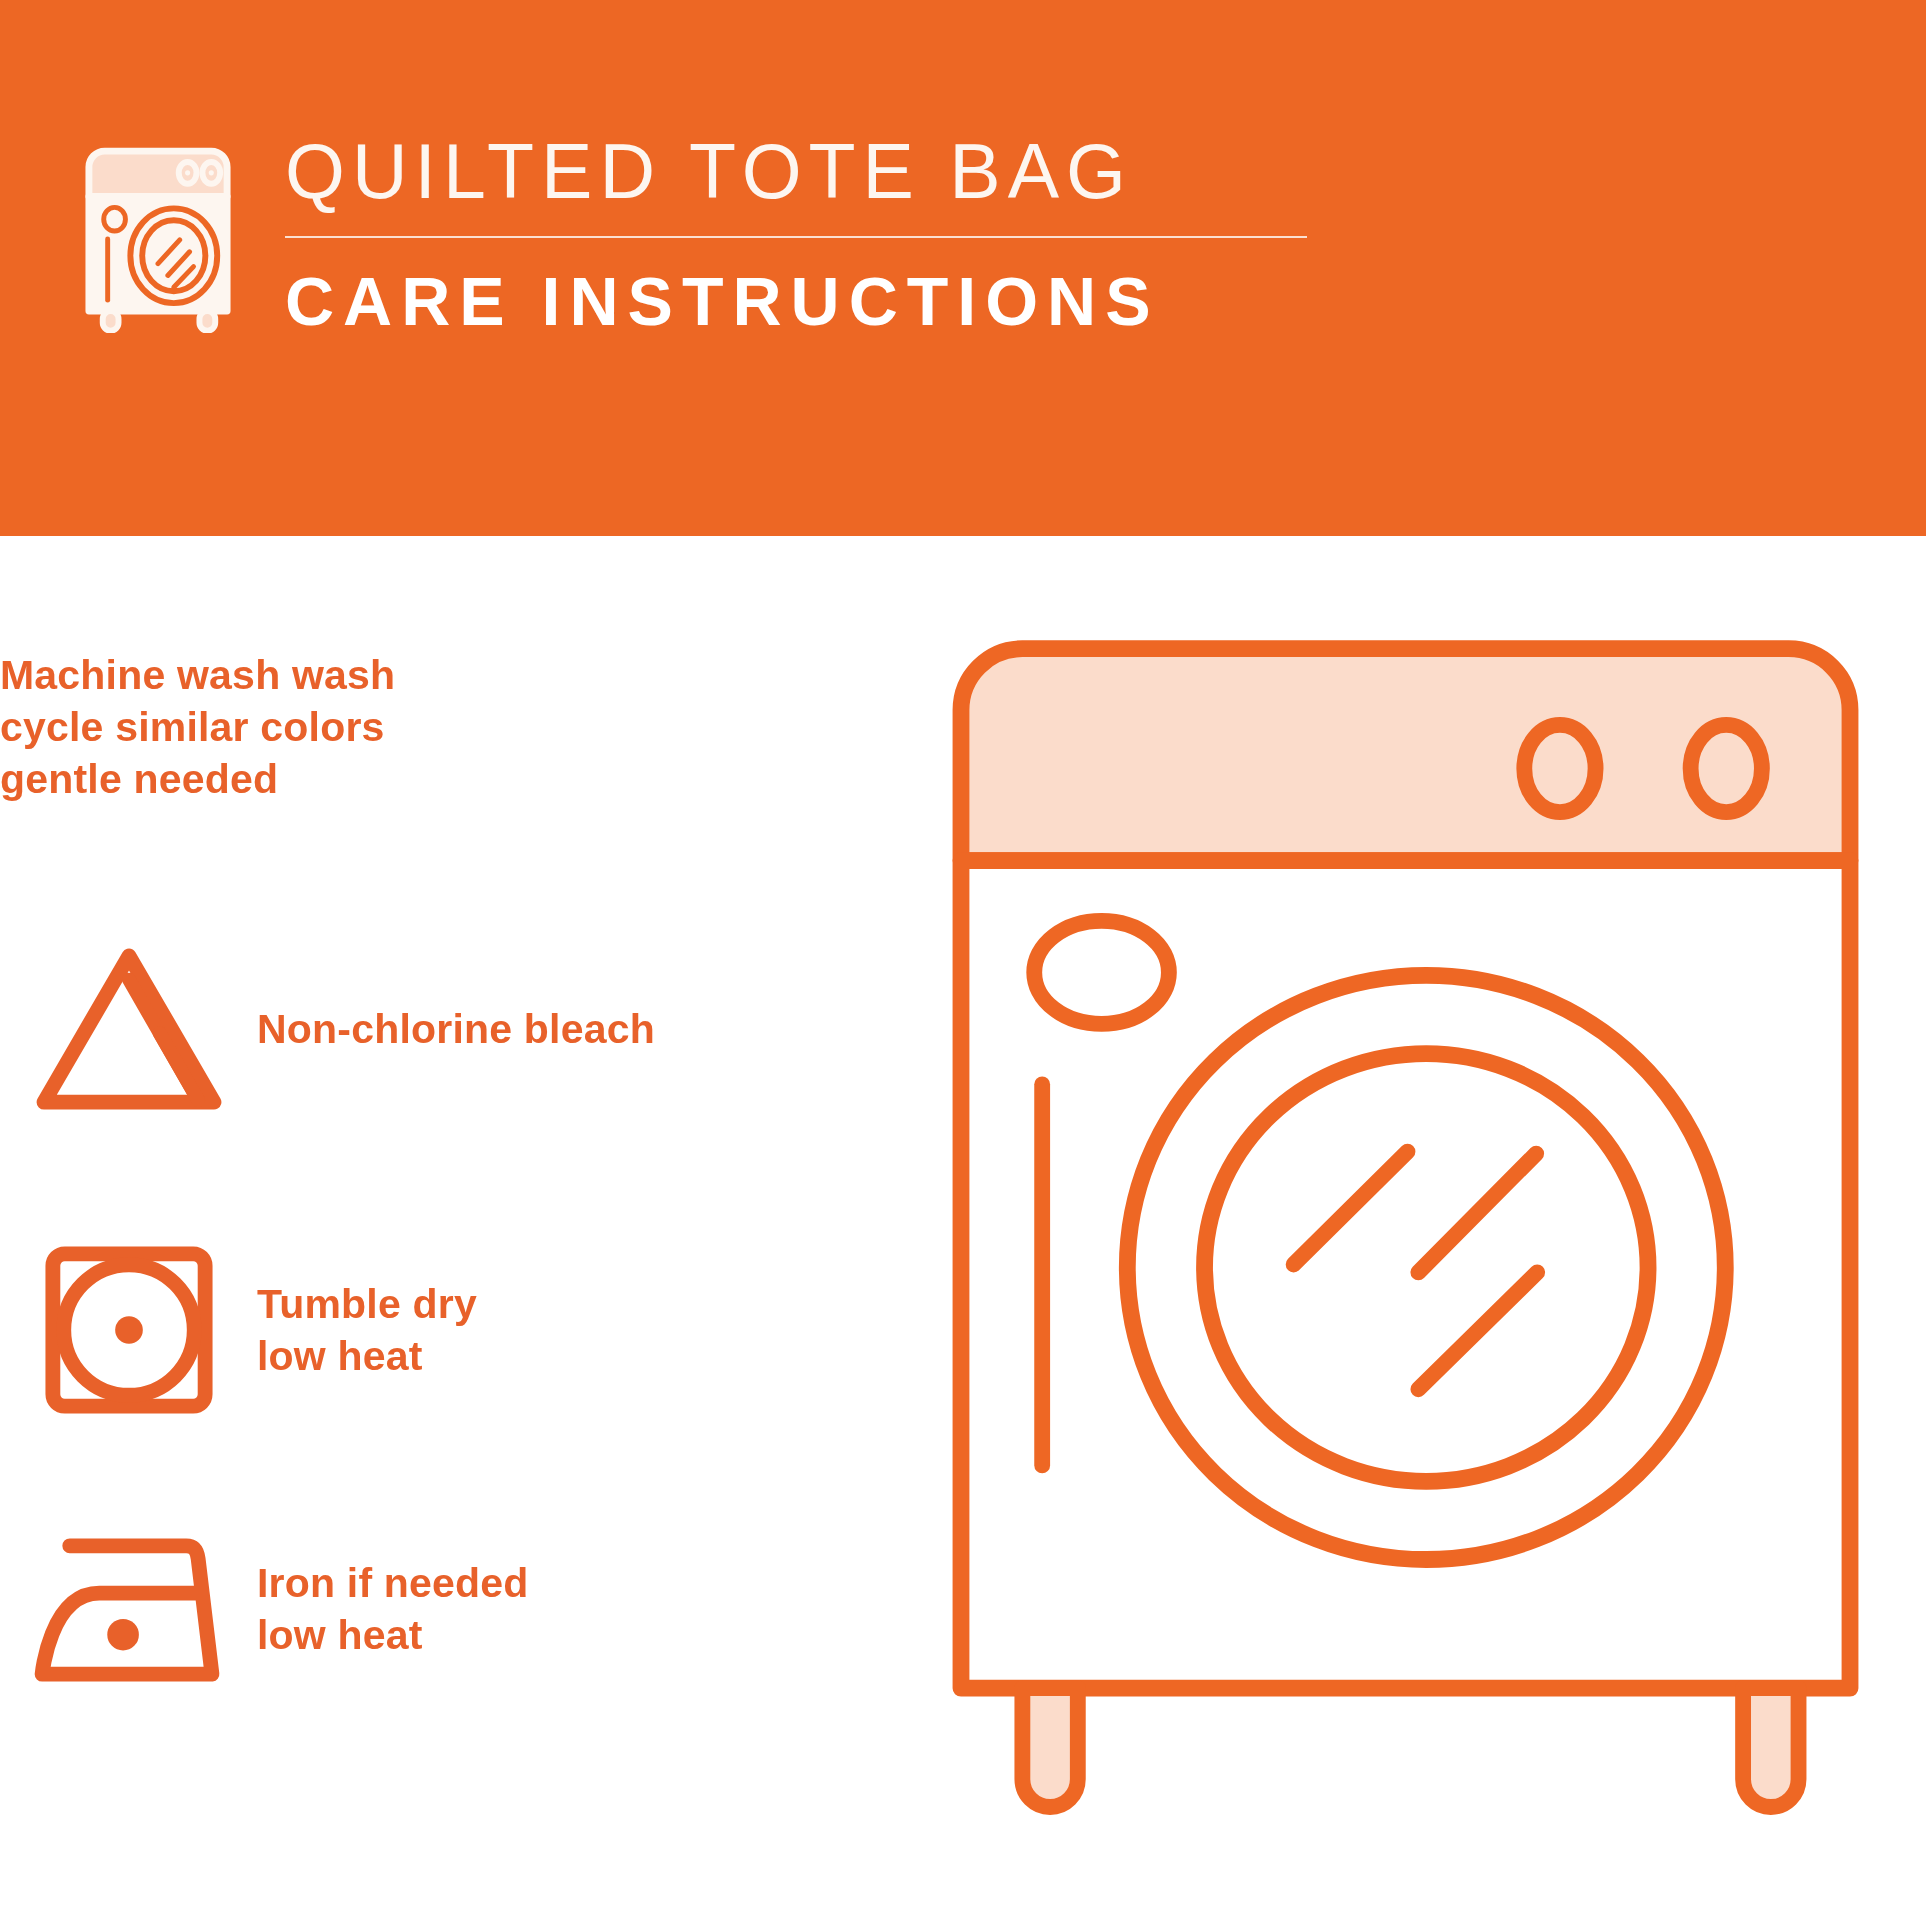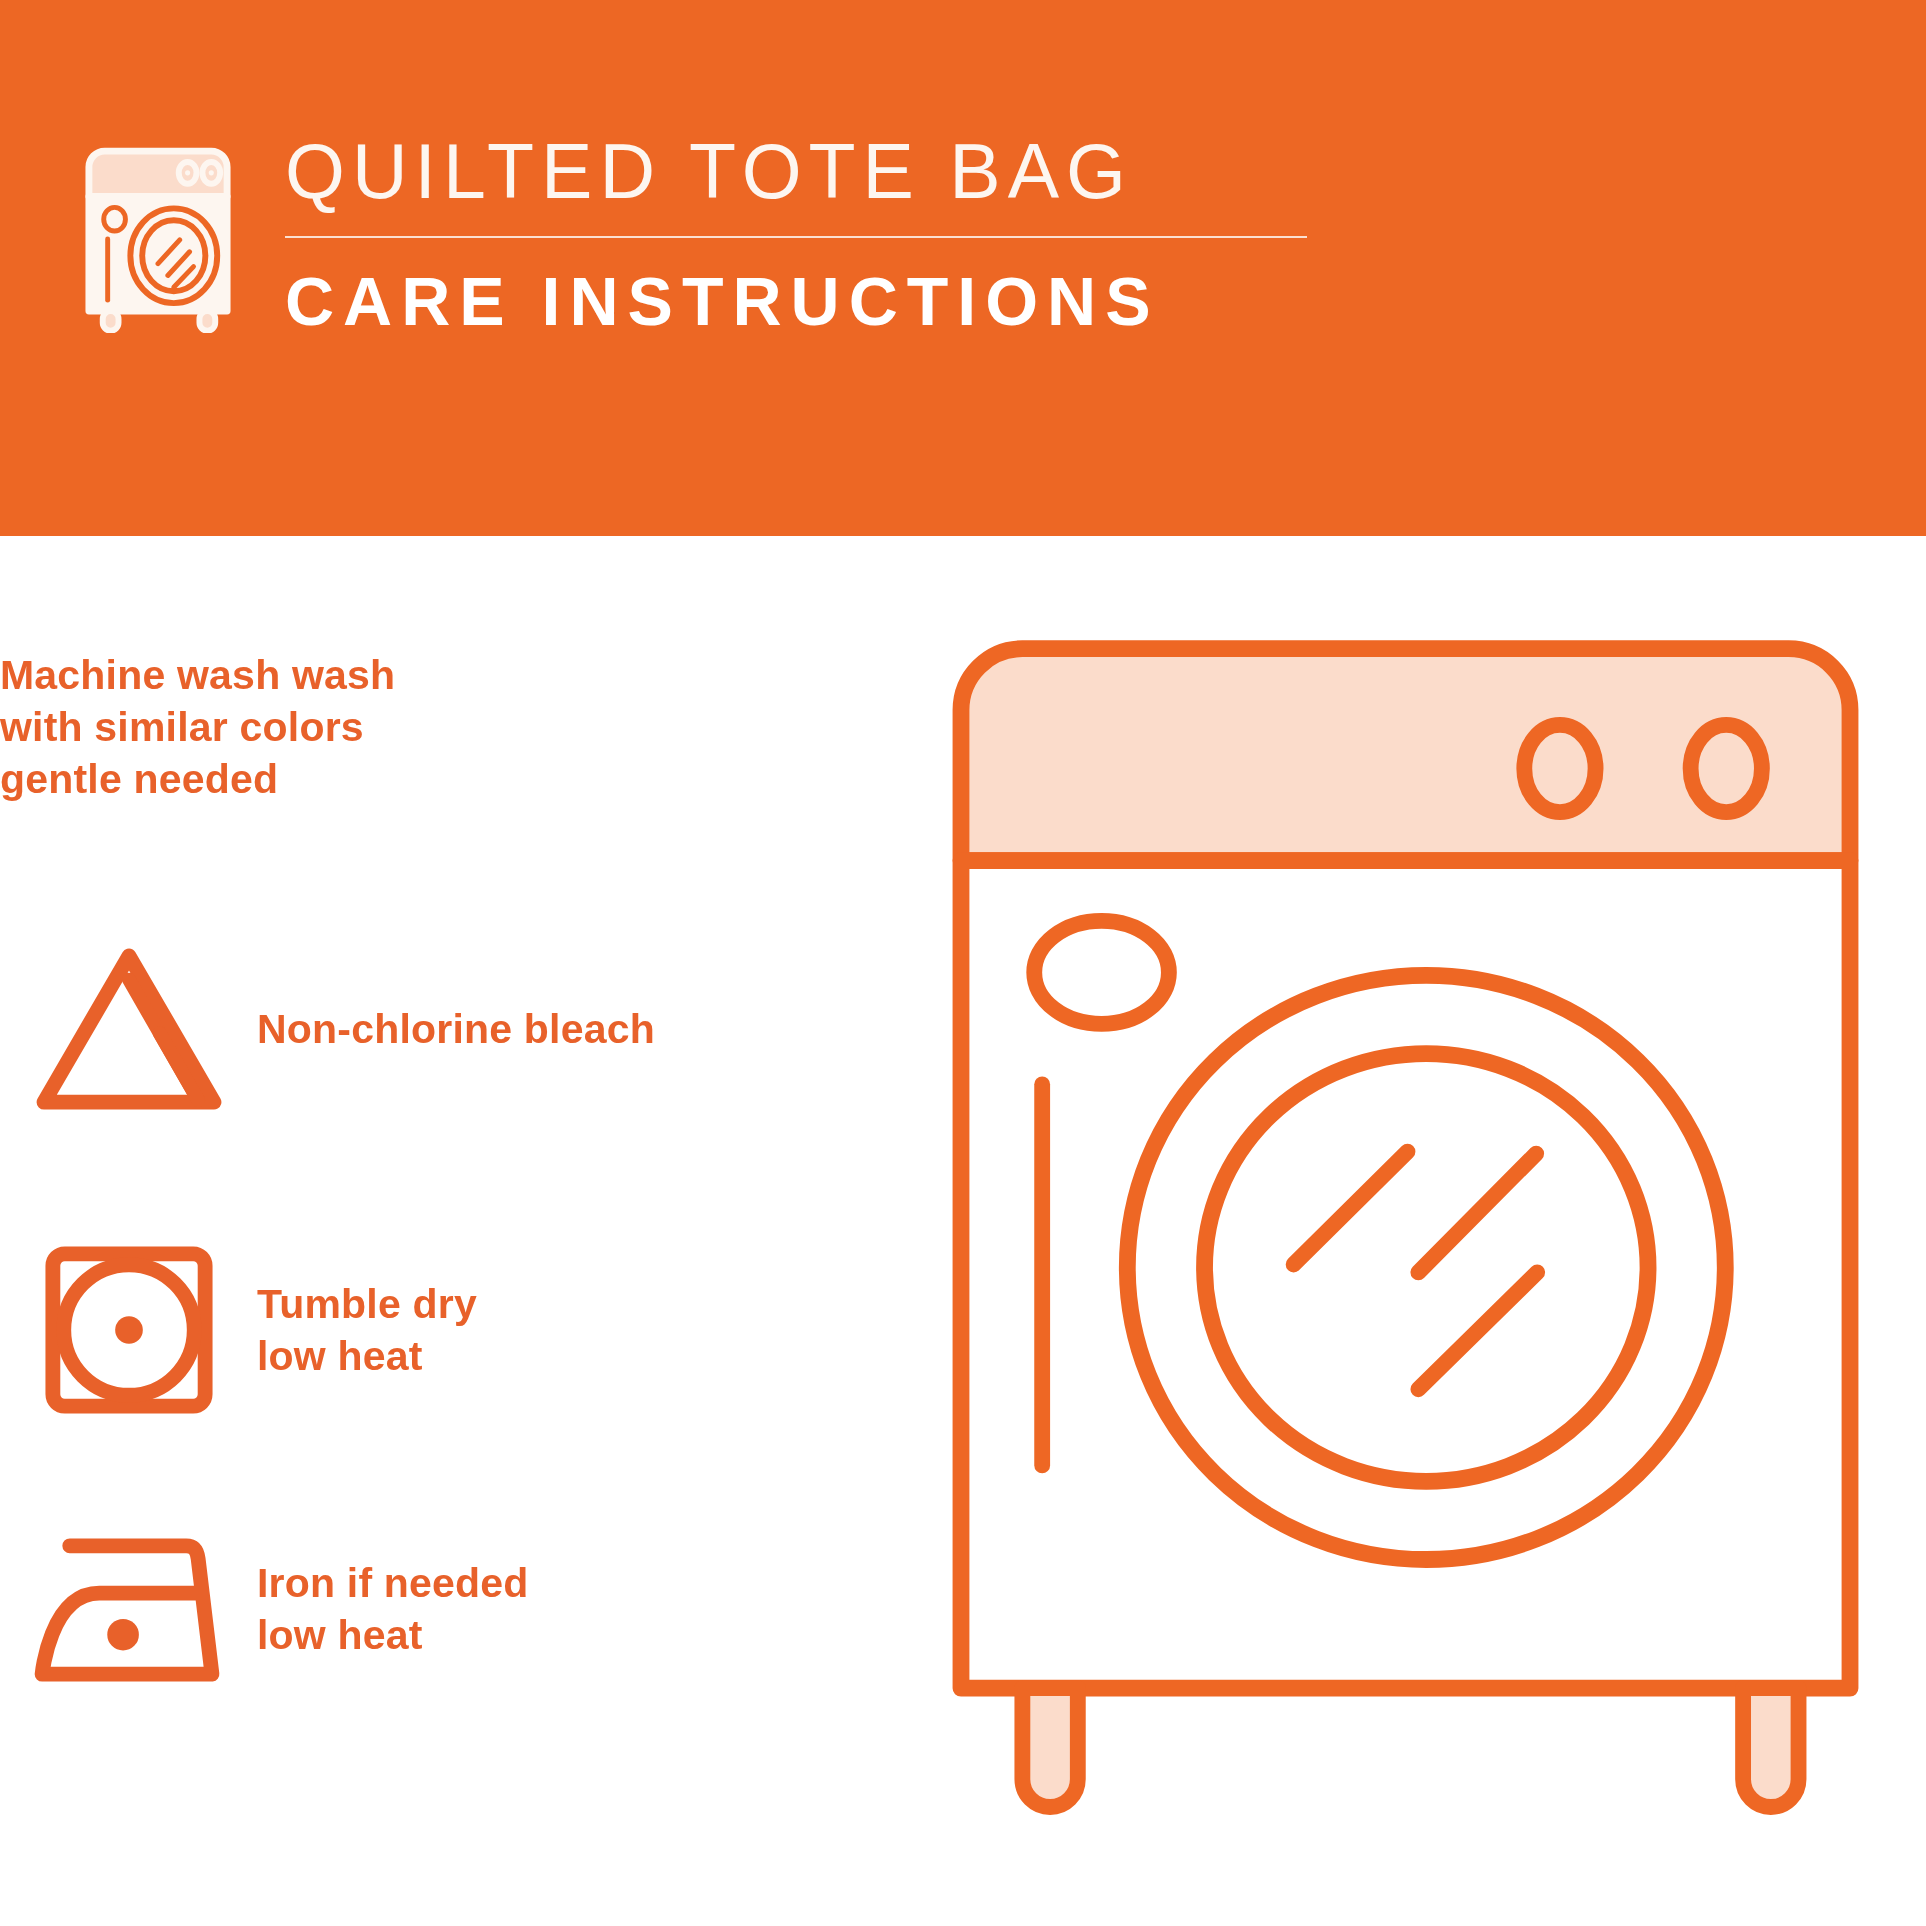--- a/index.html
+++ b/index.html
@@ -159,21 +159,21 @@
       <div id="title-line2">CARE INSTRUCTIONS</div>
     </div>
 
   </div>
 
   <div id="instructions">
 
     <div class="instruction-row" style="top:188px;">
       <div class="row-text">
         <span class="tline">Machine wash wash</span>
-        <span class="tline">with similar colors</span>
+        <span class="tline">cycle similar colors</span>
         <span class="tline">gentle needed</span>
       </div>
     </div>
 
     <div class="instruction-row" style="top:483px;">
       <div class="row-icon">
         <svg width="198" height="170" viewBox="0 0 200 172" xmlns="http://www.w3.org/2000/svg">
           <path d="M100 12 L186 160 L14 160 Z" fill="none" stroke="#E8612A" stroke-width="15" stroke-linejoin="round"></path>
           <line x1="100" y1="36" x2="170" y2="158" stroke="#E8612A" stroke-width="14" stroke-linecap="round"></line>
           <line x1="131" y1="90" x2="170" y2="158" stroke="#E8612A" stroke-width="14" stroke-linecap="round"></line>

